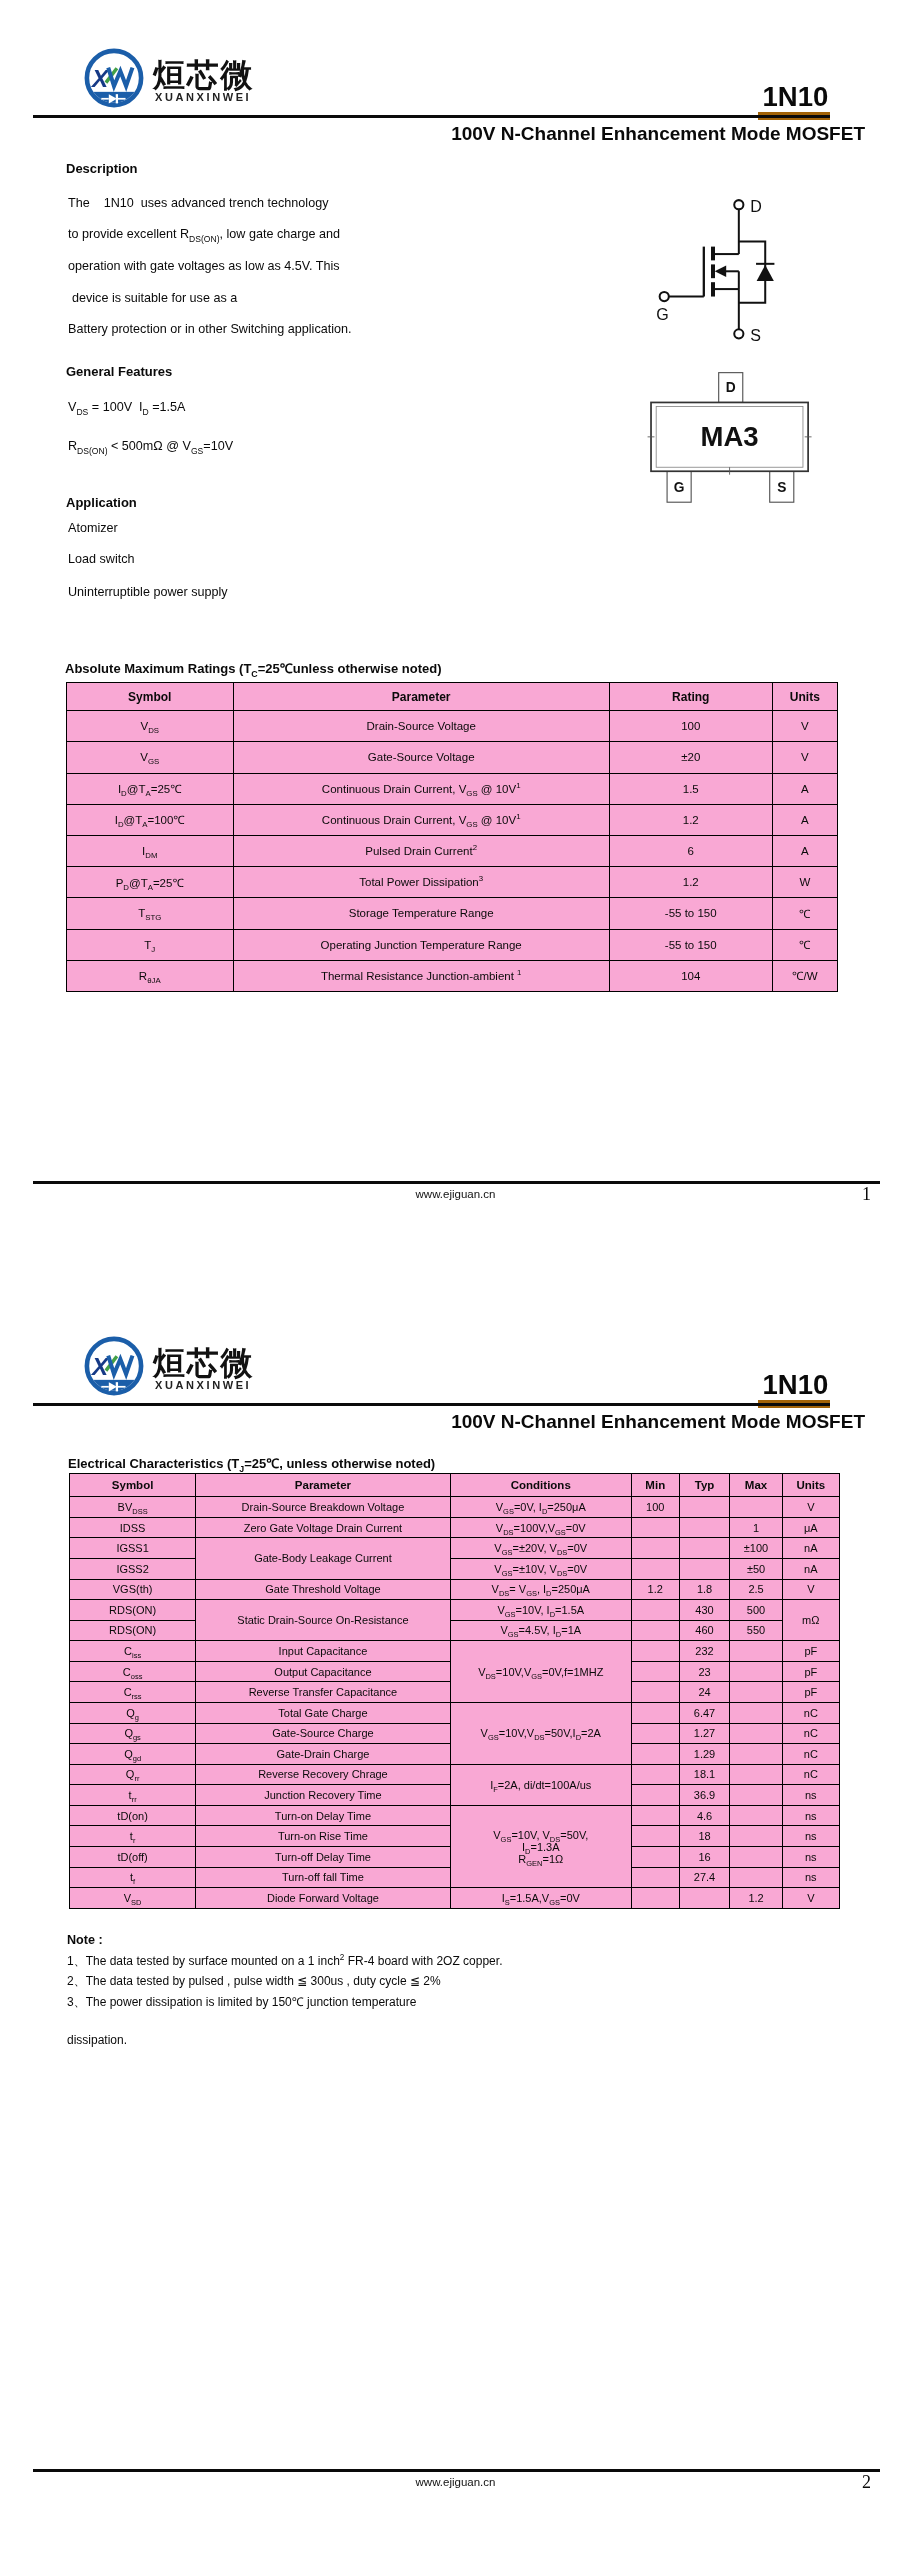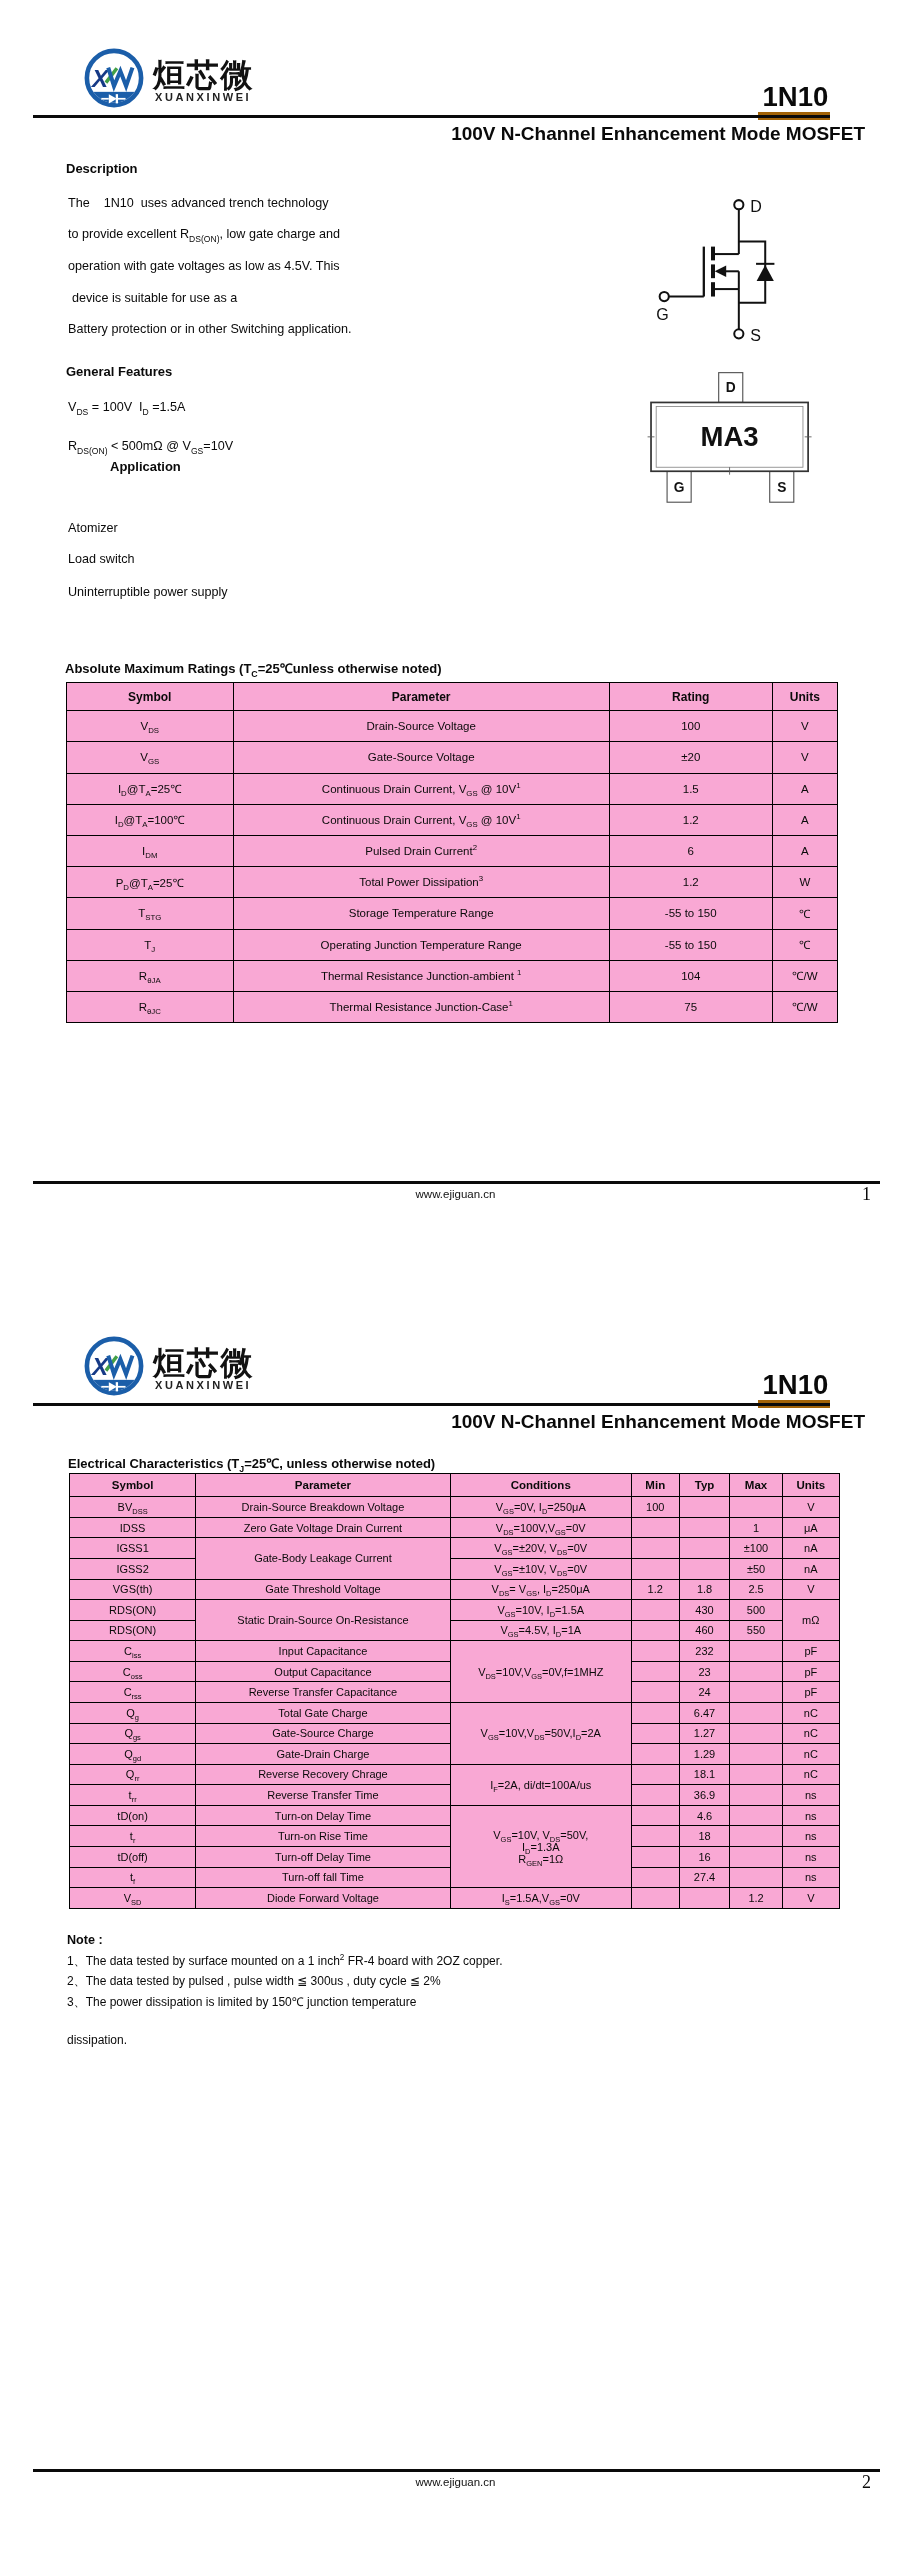--- a/index.html
+++ b/index.html
@@ -83,21 +83,21 @@
     <div class="body-text" style="left:68px; top:196px;">The    1N10  uses advanced trench technology</div>
     <div class="body-text" style="left:68px; top:227px;">to provide excellent R<sub>DS(ON)</sub>, low gate charge and</div>
     <div class="body-text" style="left:68px; top:259px;">operation with gate voltages as low as 4.5V. This</div>
     <div class="body-text" style="left:72px; top:291px;">device is suitable for use as a</div>
     <div class="body-text" style="left:68px; top:322px;">Battery protection or in other Switching application.</div>
 
     <div class="section-heading" style="left:66px; top:364px;">General Features</div>
     <div class="body-text" style="left:68px; top:400px;">V<sub>DS</sub> = 100V  I<sub>D</sub> =1.5A</div>
     <div class="body-text" style="left:68px; top:439px;">R<sub>DS(ON)</sub> &lt; 500mΩ @ V<sub>GS</sub>=10V</div>
 
-    <div class="section-heading" style="left:66px; top:459px;margin-left:44px;">Application</div>
+    <div class="section-heading" style="left:66px; top:495px;">Application</div>
     <div class="body-text" style="left:68px; top:521px;">Atomizer</div>
     <div class="body-text" style="left:68px; top:552px;">Load switch</div>
     <div class="body-text" style="left:68px; top:585px;">Uninterruptible power supply</div>
 
     <svg style="position:absolute; left:647px; top:189px;" width="132" height="164" viewBox="0 0 230 285" stroke="#111" stroke-width="3.5" fill="none">
       <circle cx="160" cy="27" r="8"></circle>
       <line x1="160" y1="35" x2="160" y2="113"></line>
       <line x1="115" y1="113" x2="160" y2="113"></line>
       <line x1="99" y1="100" x2="99" y2="187" stroke-width="4"></line>
       <line x1="115" y1="100" x2="115" y2="124" stroke-width="7"></line>
@@ -193,26 +193,20 @@
               <td>Operating Junction Temperature Range</td>
               <td>-55 to 150</td>
               <td>℃</td>
             </tr>
             <tr>
               <td>R<sub>θJA</sub></td>
               <td>Thermal Resistance Junction-ambient <sup>1</sup></td>
               <td>104</td>
               <td>℃/W</td>
             </tr>
-            <tr>
-              <td>R<sub>θJC</sub></td>
-              <td>Thermal Resistance Junction-Case<sup>1</sup></td>
-              <td>75</td>
-              <td>℃/W</td>
-            </tr>
           </tbody>
         </table>
     </div>
 
     <div class="footer-rule"></div>
     <div class="footer-site">www.ejiguan.cn</div>
     <div class="footer-page">1</div>
   </div>
 
   <div class="page page-2">
@@ -368,21 +362,21 @@
               <td>Q<sub>rr</sub></td>
               <td>Reverse Recovery Chrage</td>
               <td rowspan="2">I<sub>F</sub>=2A, di/dt=100A/us</td>
               <td></td>
               <td>18.1</td>
               <td></td>
               <td>nC</td>
             </tr>
             <tr>
               <td>t<sub>rr</sub></td>
-              <td>Reverse Transfer Time</td>
+              <td>Junction Recovery Time</td>
               <td></td>
               <td>36.9</td>
               <td></td>
               <td>ns</td>
             </tr>
             <tr>
               <td>tD(on)</td>
               <td>Turn-on Delay Time</td>
               <td rowspan="4">V<sub>GS</sub>=10V, V<sub>DS</sub>=50V,<br>I<sub>D</sub>=1.3A<br>R<sub>GEN</sub>=1Ω</td>
               <td></td>

